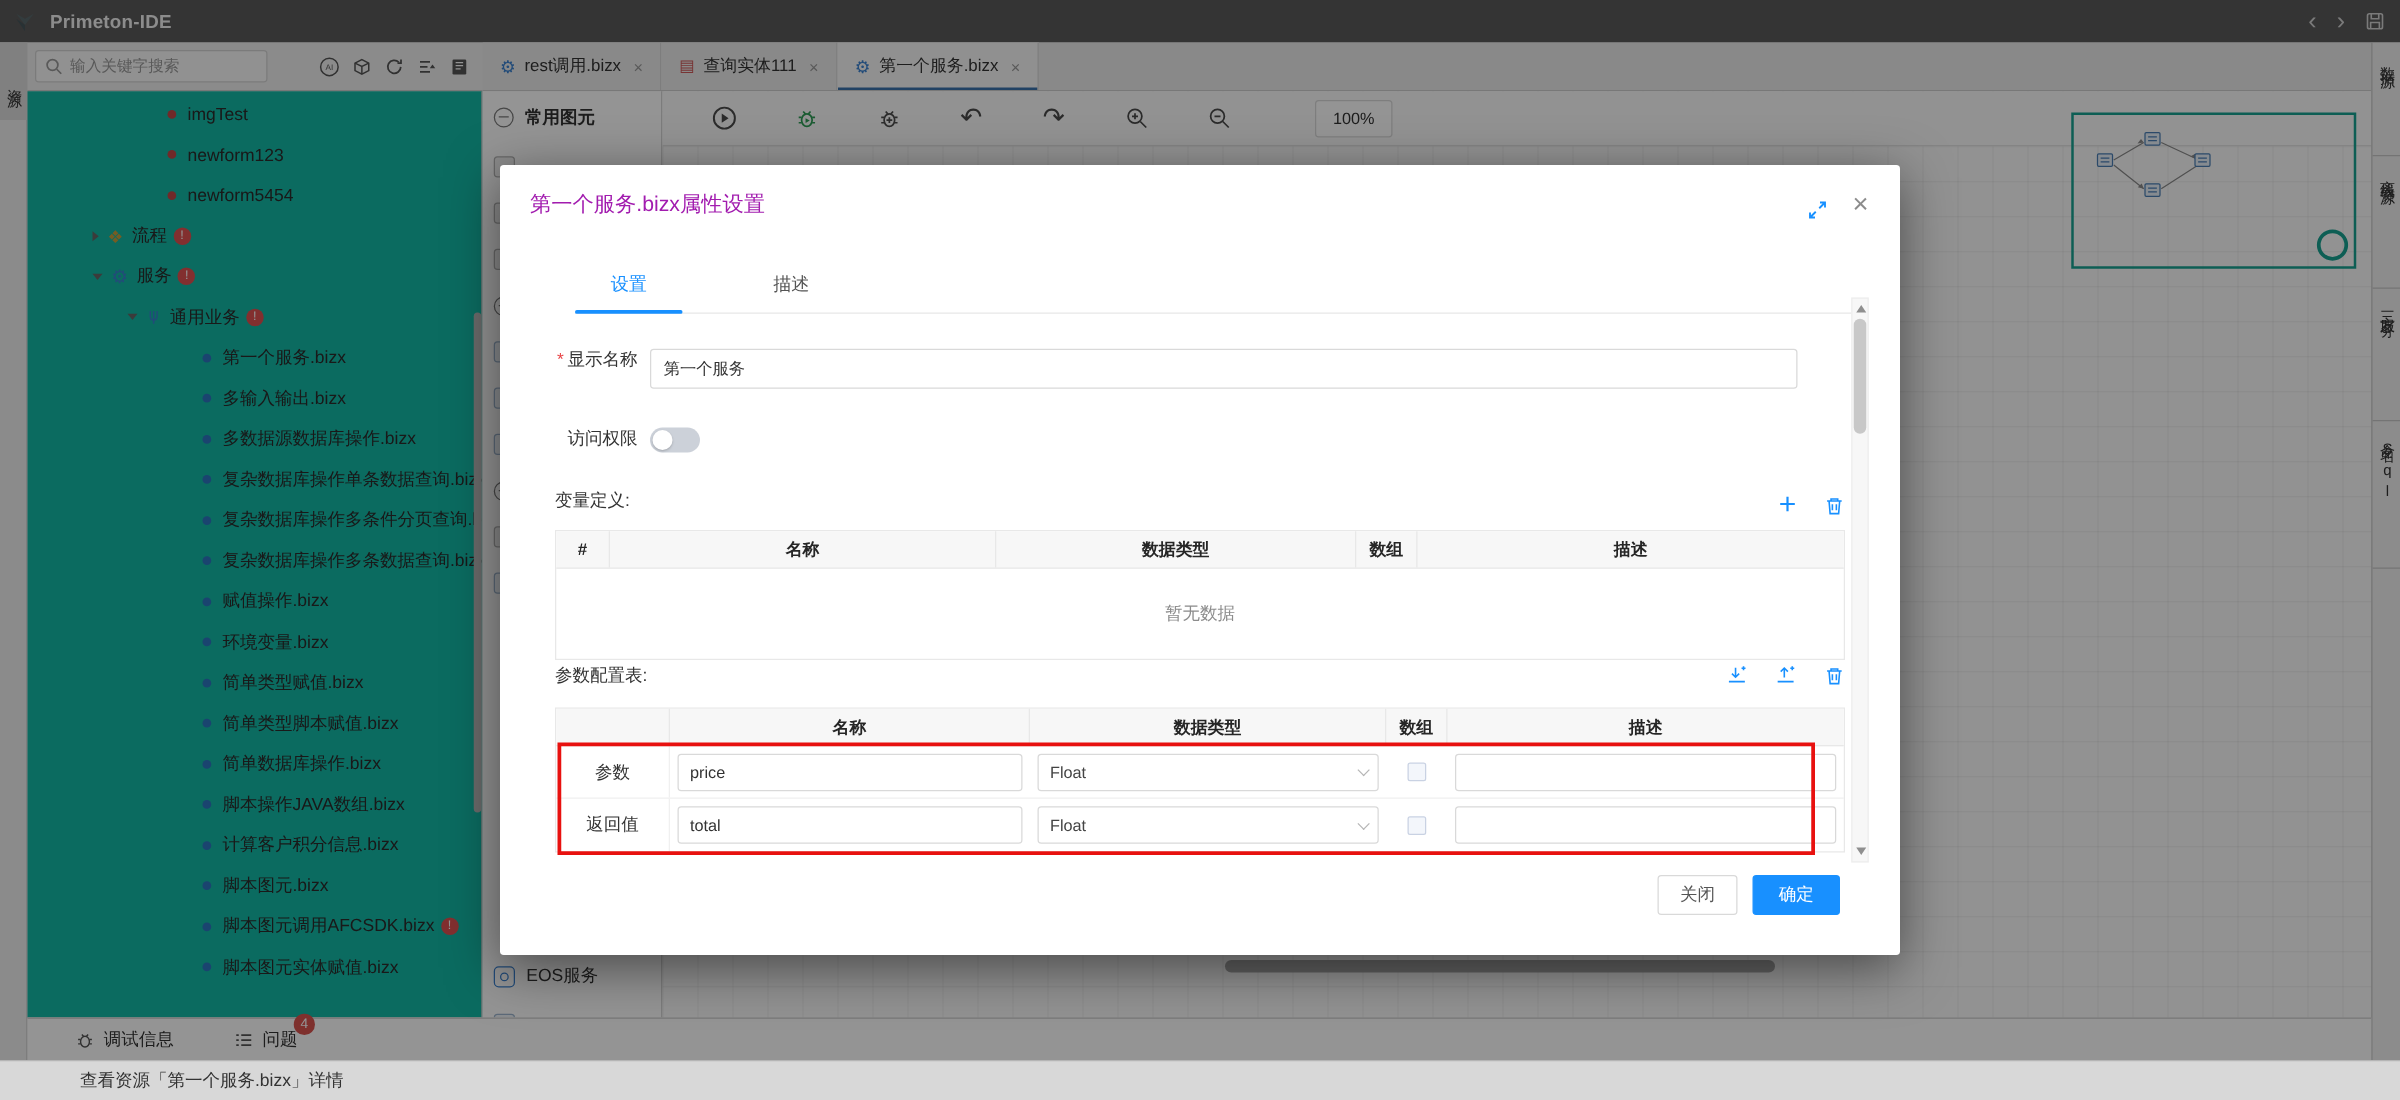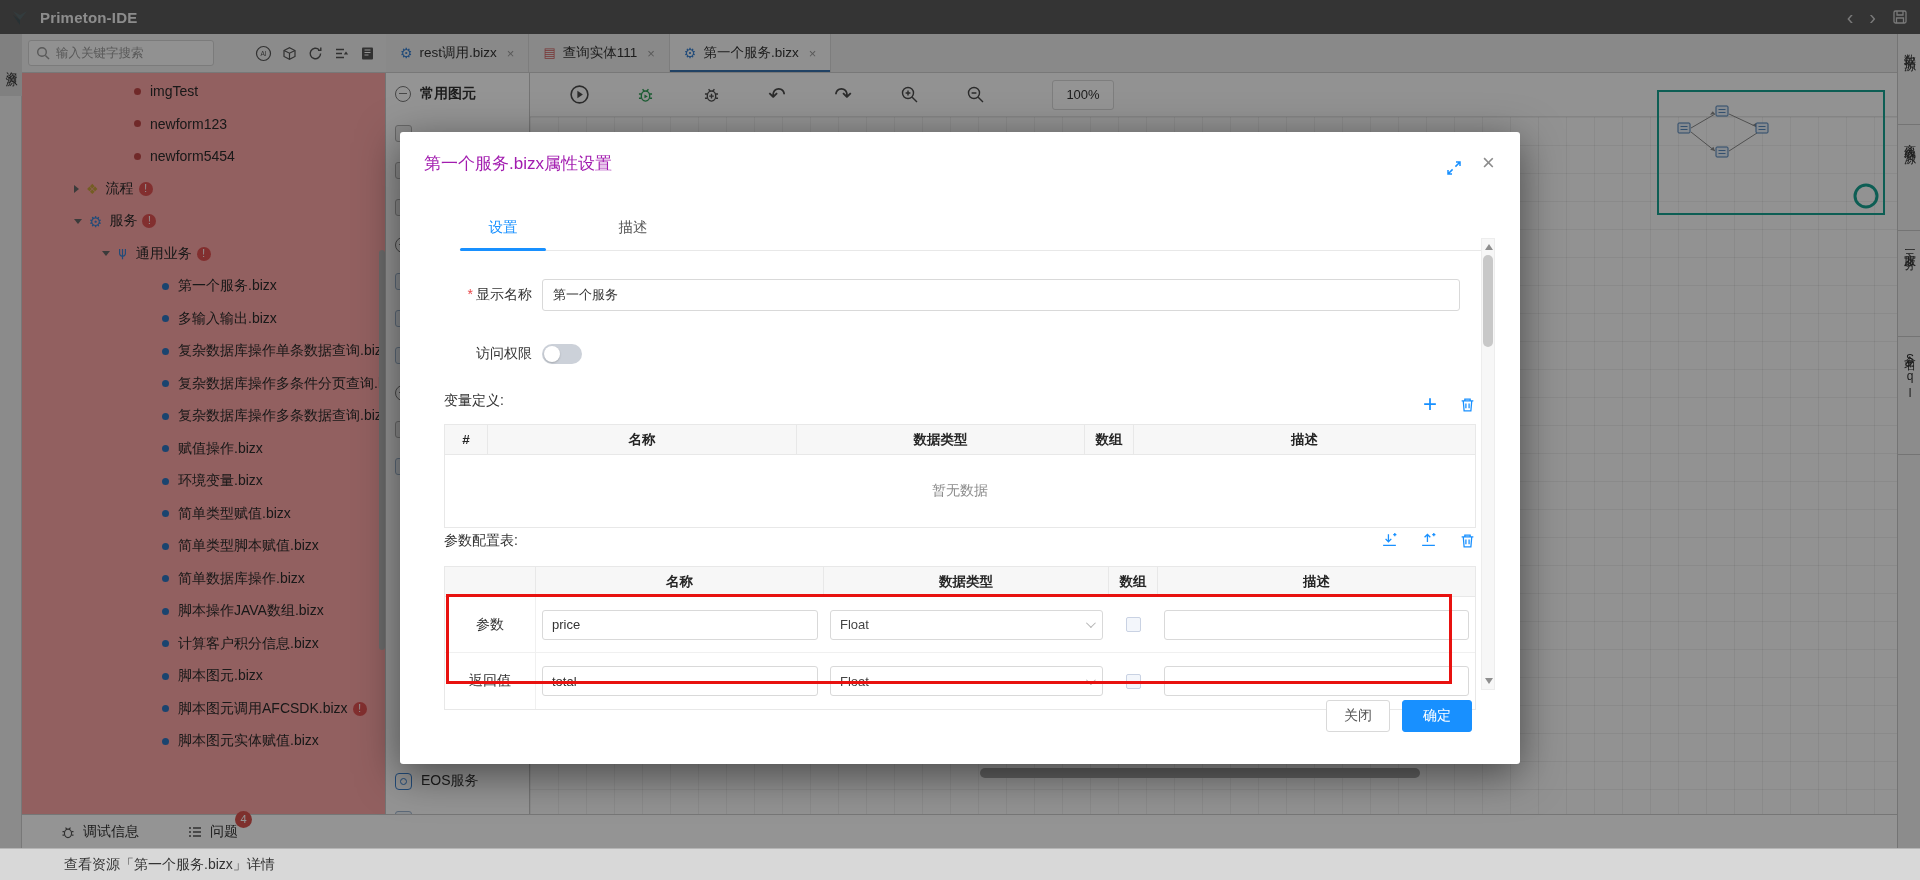--- a/index.html
+++ b/index.html
@@ -13,21 +13,21 @@
 
 .lstrip{position:absolute;left:0;top:34px;width:22px;height:814px;background:#efefef;border-right:1px solid #cfcfcf;z-index:1}
 .res-tab{position:absolute;left:0;top:0;width:22px;height:62px;background:#dcdcdc;display:flex;align-items:center;justify-content:center}
 .vtext{writing-mode:vertical-rl;text-orientation:upright;font-size:12px;color:#333;letter-spacing:3px}
 
 .searchbar{position:absolute;left:22px;top:34px;width:364px;height:39px;background:#f0f0f0;border-bottom:1px solid #cfcfcf;display:flex;align-items:center;padding:0 6px;z-index:1}
 .searchbox{display:flex;align-items:center;gap:6px;width:186px;height:26px;background:#fafafa;border:1px solid #d4d4d4;border-radius:3px;padding:0 7px}
 .searchbox input{border:none;outline:none;background:transparent;font-size:12.5px;color:#555;width:140px;font-family:inherit}
 .searchbox input::placeholder{color:#9a9a9a}
 .sb-icons{display:flex;align-items:center;gap:9px;margin-left:auto;padding-right:4px}
-.tree{position:absolute;left:22px;top:73px;width:364px;height:741px;background:#fca5a5;border-right:1px solid #c9c9c9;overflow:hidden;padding-top:2px;z-index:1}
+.tree{position:absolute;left:22px;top:73px;width:364px;height:741px;background:#14b8a6;border-right:1px solid #c9c9c9;overflow:hidden;padding-top:2px;z-index:1}
 .titem{height:32.5px;display:flex;align-items:center;white-space:nowrap;font-size:14px;color:#2b2b2b;cursor:pointer}
 .ind-a{padding-left:112px}.ind-b{padding-left:52px}.ind-c{padding-left:80px}.ind-d{padding-left:140px}
 .caret{display:none;width:0;height:0;margin-right:7px;flex:none}
 .caret-r .caret{display:block;border-left:5px solid #666;border-top:4px solid transparent;border-bottom:4px solid transparent}
 .caret-d .caret{display:block;border-top:5px solid #666;border-left:4px solid transparent;border-right:4px solid transparent}
 .ticon{display:none;font-size:14px;line-height:1;margin-right:7px;flex:none}
 .grp .ticon{display:block}
 .icon-gear .ticon::before{content:"⚙";color:#3b82d0;font-size:15px}
 .icon-flow .ticon::before{content:"❖";color:#c9a13d}
 .icon-hier .ticon::before{content:"⋔";color:#3b82d0;display:inline-block;transform:rotate(180deg)}
@@ -78,21 +78,21 @@
 .mask{position:absolute;left:0;top:0;width:1920px;height:848px;background:rgba(0,0,0,.42);z-index:40}
 
 .modal{position:absolute;left:400px;top:132px;width:1120px;height:632px;background:#fff;border-radius:3px;box-shadow:0 10px 42px rgba(0,0,0,.5);z-index:60}
 .m-title{position:absolute;left:24px;top:20px;font-size:17px;color:#a21caf;font-weight:500}
 .m-full{position:absolute;left:1046px;top:28px;cursor:pointer}
 .m-close{position:absolute;left:1082px;top:20px;font-size:22px;color:#8c8c8c;cursor:pointer;line-height:1}
 .mtabs{position:absolute;left:60px;top:86px;width:1032px;display:flex;gap:44px;border-bottom:1px solid #e8e8e8}
 .mtab{width:86px;text-align:center;font-size:14.5px;color:#555;padding-bottom:13px;position:relative;cursor:pointer}
 .mtab.active{color:#1890ff}
 .mtab.active::after{content:"";position:absolute;left:0;right:0;bottom:-1px;height:3px;background:#1890ff;border-radius:2px}
-.m-row{position:absolute;left:54px;width:1006px;display:flex;align-items:center}
+.m-row{position:absolute;left:32px;width:1006px;display:flex;}
 .m-row1{top:147px;height:32px}
 .m-row2{top:210px;height:24px}
 .flabel{width:78px;text-align:right;font-size:14px;color:#333;margin-right:10px;flex:none;white-space:nowrap}
 .req{color:#e84749;margin-right:3px}
 .fin{flex:1;height:32px;border:1px solid #d9d9d9;border-radius:3px;padding:0 10px;font-size:13px;color:#333;font-family:inherit;outline:none}
 .switch{width:40px;height:20px;border-radius:10px;background:#ccd1d9;position:relative;cursor:pointer}
 .switch::after{content:"";position:absolute;left:2px;top:2px;width:16px;height:16px;border-radius:50%;background:#fff;box-shadow:0 1px 2px rgba(0,0,0,.2)}
 .sechead{position:absolute;left:44px;width:1032px;display:flex;align-items:flex-start}
 .m-varhead{top:260px}.m-parhead{top:400px}
 .seclabel{font-size:14px;color:#333}
@@ -100,21 +100,21 @@
 .plus{color:#1890ff;font-size:24px;font-weight:300;line-height:1;cursor:pointer}
 .icon-btn{cursor:pointer;display:flex}
 .mtable{position:absolute;left:44px;width:1032px;border:1px solid #e8e8e8}
 .m-vartable{top:292px}.m-partable{top:434px}
 .thead{display:flex;height:30px;background:#f7f7f7;border-bottom:1px solid #e8e8e8;align-items:stretch;font-weight:bold;font-size:13.5px;color:#262626}
 .thead>div{display:flex;align-items:center;justify-content:center;border-right:1px solid #e8e8e8}
 .thead>div:last-of-type{border-right:none}
 .vhead>div:nth-of-type(1){width:43px}.vhead>div:nth-of-type(2){width:309px}.vhead>div:nth-of-type(3){width:288px}.vhead>div:nth-of-type(4){width:49px}.vhead>div:nth-of-type(5){flex:1}
 .phead>div:nth-of-type(1){width:91px}.phead>div:nth-of-type(2){width:288px}.phead>div:nth-of-type(3){width:285px}.phead>div:nth-of-type(4){width:49px}.phead>div:nth-of-type(5){flex:1}
 .vempty{height:72px;display:flex;align-items:center;justify-content:center;font-size:14px;color:#8c8c8c}
-.prow{display:flex;height:56px;align-items:center;border-bottom:1px solid #f0f0f0}
+.prow{display:flex;height:42px;align-items:center;border-bottom:1px solid #f0f0f0}
 .prow:last-of-type{border-bottom:none}
 .prow>div{display:flex;align-items:center;padding:0 6px;height:100%}
 .prow>div:nth-of-type(1){width:91px;justify-content:center;font-size:14px;color:#333;border-right:1px solid #f0f0f0}
 .prow>div:nth-of-type(2){width:288px}.prow>div:nth-of-type(3){width:285px}.prow>div:nth-of-type(4){width:49px;justify-content:center}.prow>div:nth-of-type(5){flex:1}
 .cin{width:100%;height:30px;border:1px solid #d9d9d9;border-radius:3px;padding:0 9px;font-size:13px;color:#333;font-family:inherit;outline:none}
 .csel{width:100%;height:30px;border:1px solid #d9d9d9;border-radius:3px;display:flex;align-items:center;justify-content:space-between;padding:0 9px;font-size:13px;color:#444;cursor:pointer}
 .chev{width:7px;height:7px;border-right:1.5px solid #b5b5b5;border-bottom:1.5px solid #b5b5b5;transform:rotate(45deg) translateY(-2px)}
 .cbx{width:15px;height:15px;border:1px solid #c9d2e3;background:#f3f6fb;border-radius:2px;cursor:pointer}
 .m-red{position:absolute;left:46px;top:462px;width:1006px;height:90px;border:3px solid #e8110f;pointer-events:none;z-index:5}
 .m-footer{position:absolute;right:48px;top:568px;display:flex;gap:12px}
@@ -240,20 +240,26 @@
 
       </div>
 
       <div class="titem ind-d dot-blue">
 
         <span class="dot"></span>
         <span class="tlabel">多输入输出.bizx</span>
 
       </div>
 
+      <div class="titem ind-d dot-blue">
+
+        <span class="dot"></span>
+        <span class="tlabel">多数据源数据库操作.bizx</span>
+
+      </div>
 
       <div class="titem ind-d dot-blue">
 
         <span class="dot"></span>
         <span class="tlabel">复杂数据库操作单条数据查询.bizx</span>
 
       </div>
 
       <div class="titem ind-d dot-blue">
 

